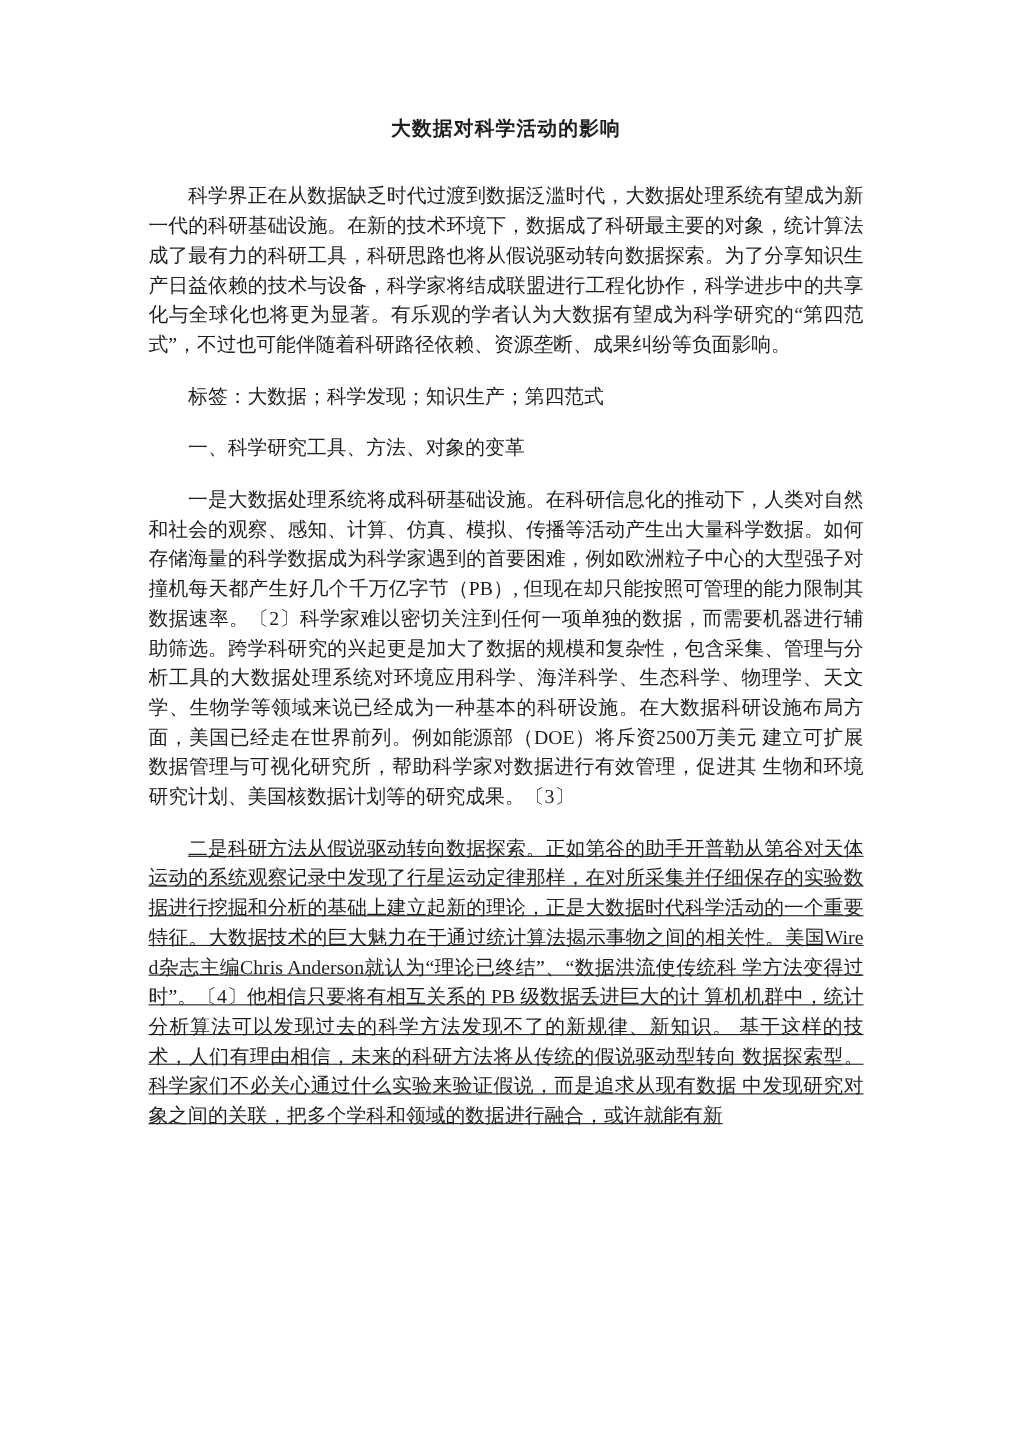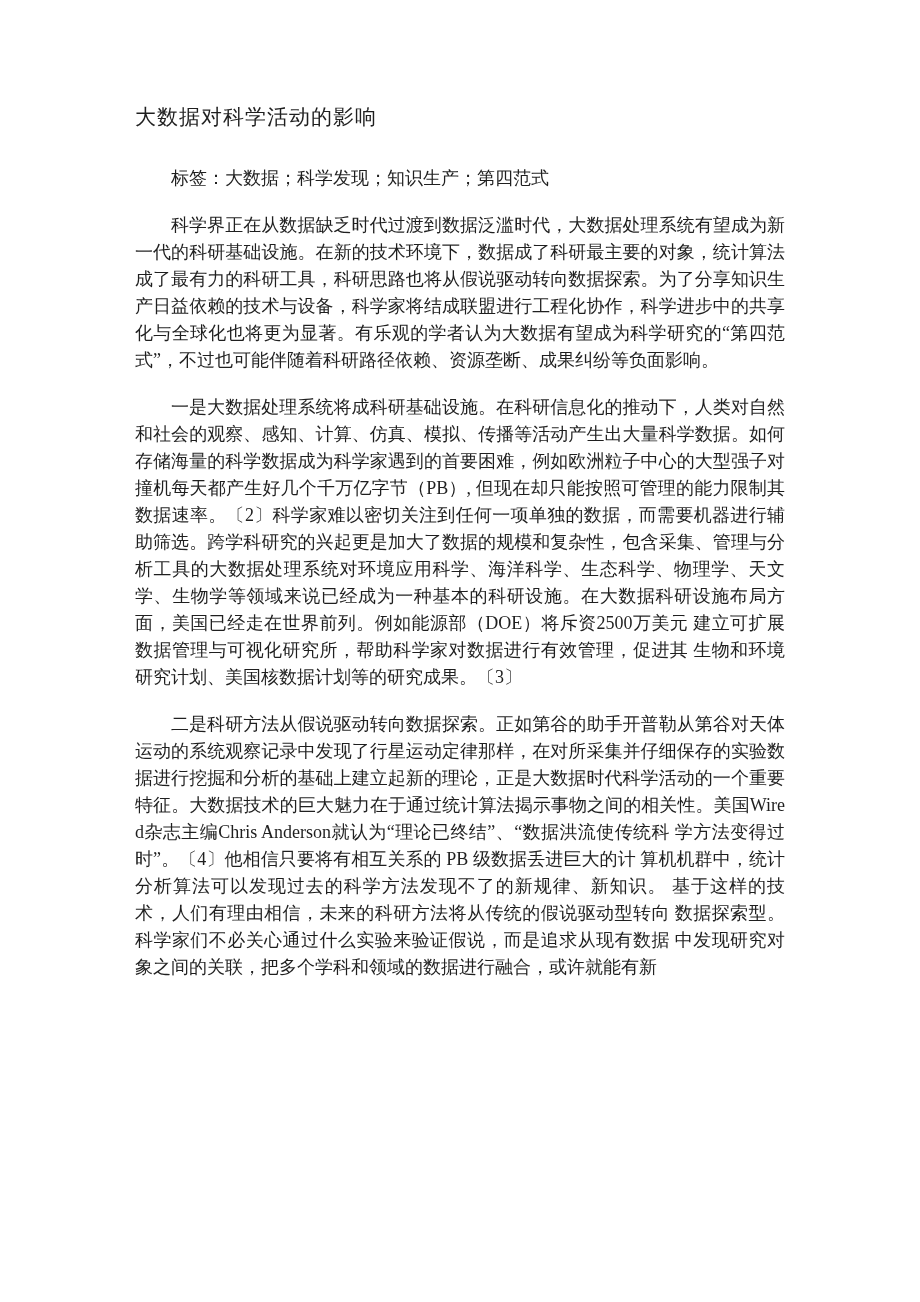--- a/index.html
+++ b/index.html
@@ -16,52 +16,54 @@
     font-family: "Liberation Serif", "DejaVu Serif", serif;
     color: #1f1f1f;
   }
   .content {
     position: absolute;
     top: 103px;
     left: 135px;
     width: 650px;
   }
   .doc-title {
-    font-size: 21px;
-    font-weight: 400;
+    font-size: 18px;
+    font-weight: 700;
     line-height: 28px;
-    text-align: left;
+    text-align: center;
     margin: 0 0 34px 0;
     letter-spacing: 1px;
   }
   .para {
     font-size: 18px;
     line-height: 27px;
     text-align: justify;
     text-justify: inter-ideograph;
     text-indent: 2em;
     margin: 0 0 20px 0;
     word-break: break-all;
   }
   .para:last-child {
     margin-bottom: 12px;
+    text-decoration: underline;
   }
 </style>
 </head>
 <body>
 
 <div class="page">
   <div class="content">
 
     <h1 class="doc-title">大数据对科学活动的影响</h1>
 
+    <p class="para">科学界正在从数据缺乏时代过渡到数据泛滥时代，大数据处理系统有望成为新一代的科研基础设施。在新的技术环境下，数据成了科研最主要的对象，统计算法成了最有力的科研工具，科研思路也将从假说驱动转向数据探索。为了分享知识生产日益依赖的技术与设备，科学家将结成联盟进行工程化协作，科学进步中的共享化与全球化也将更为显著。有乐观的学者认为大数据有望成为科学研究的“第四范式”，不过也可能伴随着科研路径依赖、资源垄断、成果纠纷等负面影响。</p>
+
     <p class="para">标签：大数据；科学发现；知识生产；第四范式</p>
 
-    <p class="para">科学界正在从数据缺乏时代过渡到数据泛滥时代，大数据处理系统有望成为新一代的科研基础设施。在新的技术环境下，数据成了科研最主要的对象，统计算法成了最有力的科研工具，科研思路也将从假说驱动转向数据探索。为了分享知识生产日益依赖的技术与设备，科学家将结成联盟进行工程化协作，科学进步中的共享化与全球化也将更为显著。有乐观的学者认为大数据有望成为科学研究的“第四范式”，不过也可能伴随着科研路径依赖、资源垄断、成果纠纷等负面影响。</p>
 
-
+    <p class="para">一、科学研究工具、方法、对象的变革</p>
 
     <p class="para">一是大数据处理系统将成科研基础设施。在科研信息化的推动下，人类对自然和社会的观察、感知、计算、仿真、模拟、传播等活动产生出大量科学数据。如何存储海量的科学数据成为科学家遇到的首要困难，例如欧洲粒子中心的大型强子对撞机每天都产生好几个千万亿字节（PB）, 但现在却只能按照可管理的能力限制其数据速率。〔2〕科学家难以密切关注到任何一项单独的数据，而需要机器进行辅助筛选。跨学科研究的兴起更是加大了数据的规模和复杂性，包含采集、管理与分析工具的大数据处理系统对环境应用科学、海洋科学、生态科学、物理学、天文学、生物学等领域来说已经成为一种基本的科研设施。在大数据科研设施布局方面，美国已经走在世界前列。例如能源部（DOE）将斥资2500万美元 建立可扩展数据管理与可视化研究所，帮助科学家对数据进行有效管理，促进其 生物和环境研究计划、美国核数据计划等的研究成果。〔3〕</p>
 
     <p class="para">二是科研方法从假说驱动转向数据探索。正如第谷的助手开普勒从第谷对天体运动的系统观察记录中发现了行星运动定律那样，在对所采集并仔细保存的实验数据进行挖掘和分析的基础上建立起新的理论，正是大数据时代科学活动的一个重要特征。大数据技术的巨大魅力在于通过统计算法揭示事物之间的相关性。美国Wired杂志主编Chris Anderson就认为“理论已终结”、“数据洪流使传统科 学方法变得过时”。〔4〕他相信只要将有相互关系的 PB 级数据丢进巨大的计 算机机群中，统计分析算法可以发现过去的科学方法发现不了的新规律、新知识。 基于这样的技术，人们有理由相信，未来的科研方法将从传统的假说驱动型转向 数据探索型。科学家们不必关心通过什么实验来验证假说，而是追求从现有数据 中发现研究对象之间的关联，把多个学科和领域的数据进行融合，或许就能有新</p>
 
   </div>
 </div>
 
 </body></html>

